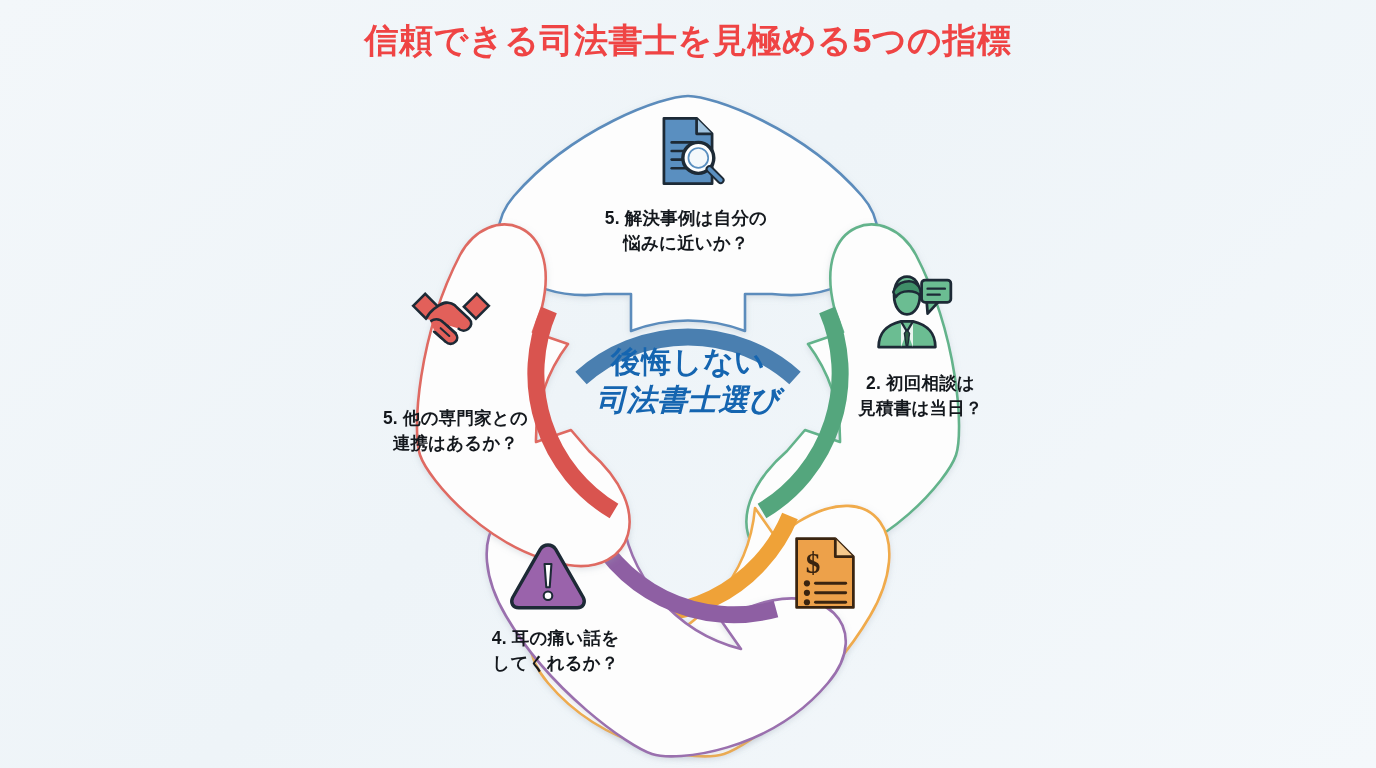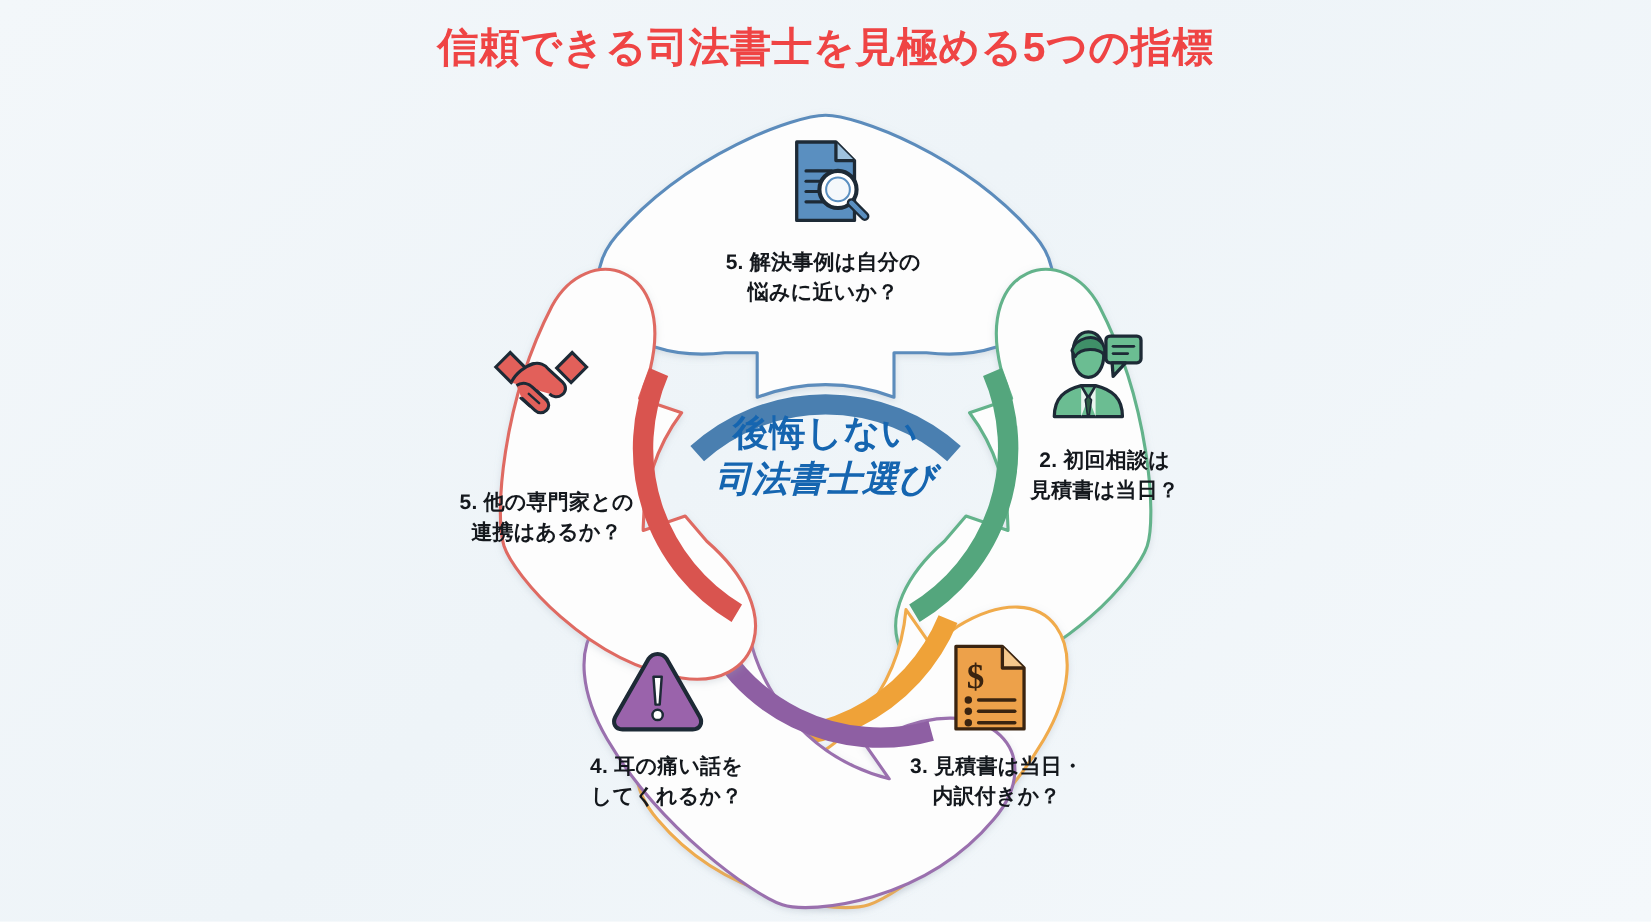--- a/index.html
+++ b/index.html
@@ -266,24 +266,20 @@
     <div class="petal-label" id="label-1">
       <span>5. 解決事例は自分の</span>
       <span class="l2">悩みに近いか？</span>
     </div>
 
     <div class="petal-label" id="label-2">
       <span>2. 初回相談は</span>
       <span class="l2">見積書は当日？</span>
     </div>
 
-    <div class="petal-label" id="label-3">
-      <span>3. 見積書は当日・</span>
-      <span class="l2">内訳付きか？</span>
-    </div>
 
     <div class="petal-label" id="label-4">
       <span>4. 耳の痛い話を</span>
       <span class="l2">してくれるか？</span>
     </div>
 
     <div class="petal-label" id="label-5">
       <span>5. 他の専門家との</span>
       <span class="l2">連携はあるか？</span>
     </div>

